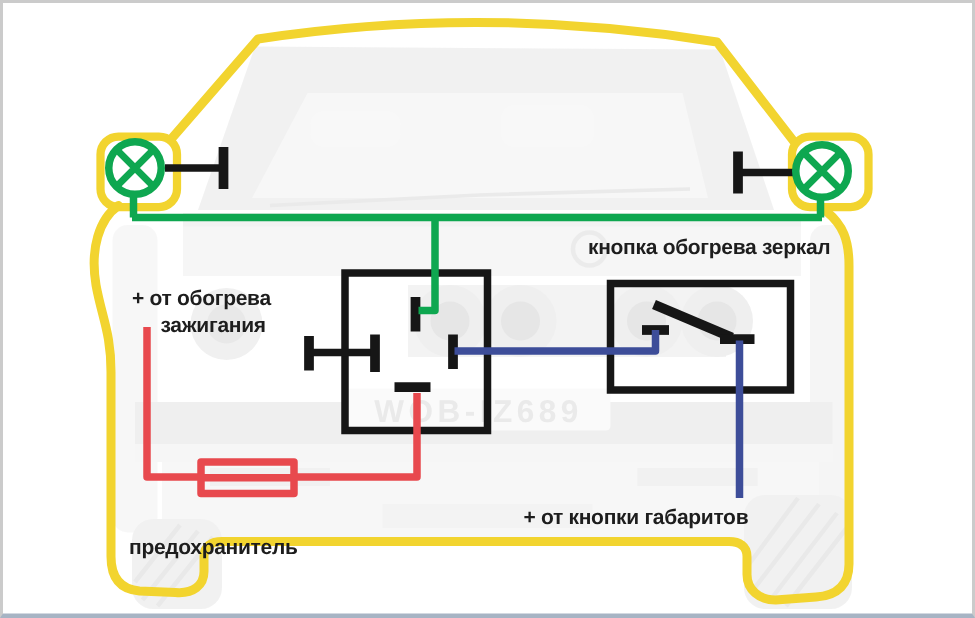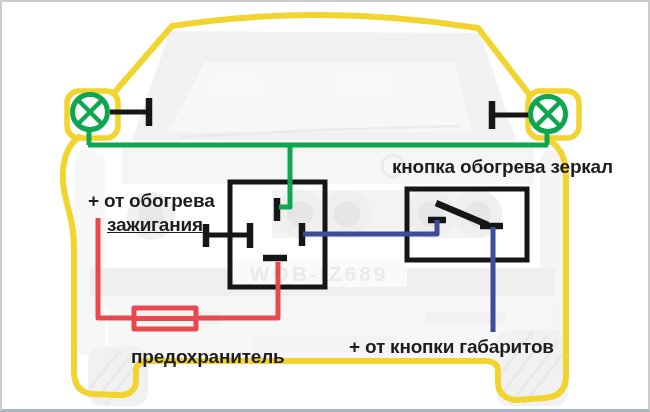--- a/index.html
+++ b/index.html
@@ -23,21 +23,21 @@
   .w-y{fill:none;stroke:var(--car-outline);stroke-width:6;stroke-linecap:round;stroke-linejoin:round;}
   .mirror-housing{fill:#ffffff;stroke:var(--car-outline);stroke-width:5.5;}
   .w-g{fill:none;stroke:var(--lamp-wire-green);stroke-width:5;stroke-linejoin:round;}
   .w-b{fill:none;stroke:var(--switch-wire-blue);stroke-width:5;stroke-linejoin:round;}
   .w-r{fill:none;stroke:var(--power-wire-red);stroke-width:5;stroke-linejoin:round;}
   .blk{fill:none;stroke:var(--symbol-black);stroke-width:5;}
   .pin{fill:none;stroke:var(--symbol-black);stroke-width:6.5;stroke-linecap:butt;}
   .lamp-ring{fill:#ffffff;stroke:var(--lamp-wire-green);stroke-width:5;}
   .lamp-x{fill:none;stroke:var(--lamp-wire-green);stroke-width:4.5;stroke-linecap:round;}
   .label{
-    position:absolute;color:var(--label-text);font-size:19px;font-weight:700;
+    position:absolute;color:var(--label-text);font-size:14px;font-weight:700;
     letter-spacing:-0.2px;white-space:nowrap;
   }
   .plate-text{
     font-family:"Liberation Sans", sans-serif;font-weight:700;font-size:21px;
     fill:#d9d9d9;letter-spacing:3px;
   }
 </style>
 </head>
 <body>
 
@@ -146,21 +146,21 @@
     <g>
       <circle class="lamp-ring" cx="548" cy="114" r="17.5"></circle>
       <path class="lamp-x" d="M 536,102 L 560,126 M 536,126 L 560,102"></path>
     </g>
   </svg>
 
   <div class="label" style="left:392px;top:156px;">кнопка обогрева зеркал</div>
 
   <div class="label" style="left:88px;top:190px;">
     <div>+ от обогрева</div>
-    <div style="margin-left:19px;margin-top:2px;text-decoration:underline;">зажигания</div>
+    <div style="margin-left:19px;margin-top:2px;">зажигания</div>
   </div>
 
-  <div class="label" style="left:86px;top:346px;margin-left:45px;">предохранитель</div>
+  <div class="label" style="left:86px;top:356px;">предохранитель</div>
 
   <div class="label" style="left:349px;top:336px;">+ от кнопки габаритов</div>
 
   <div class="frame"></div>
 </div>
 
 </body></html>

